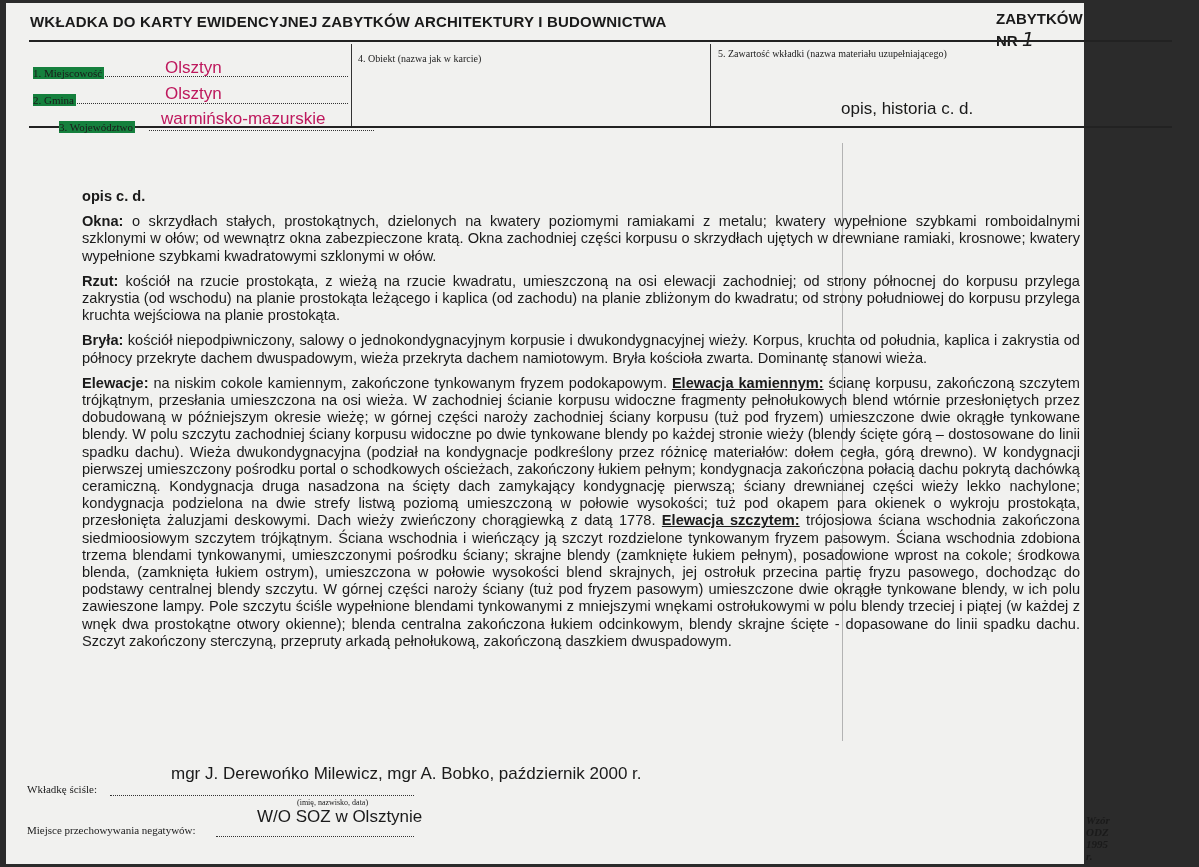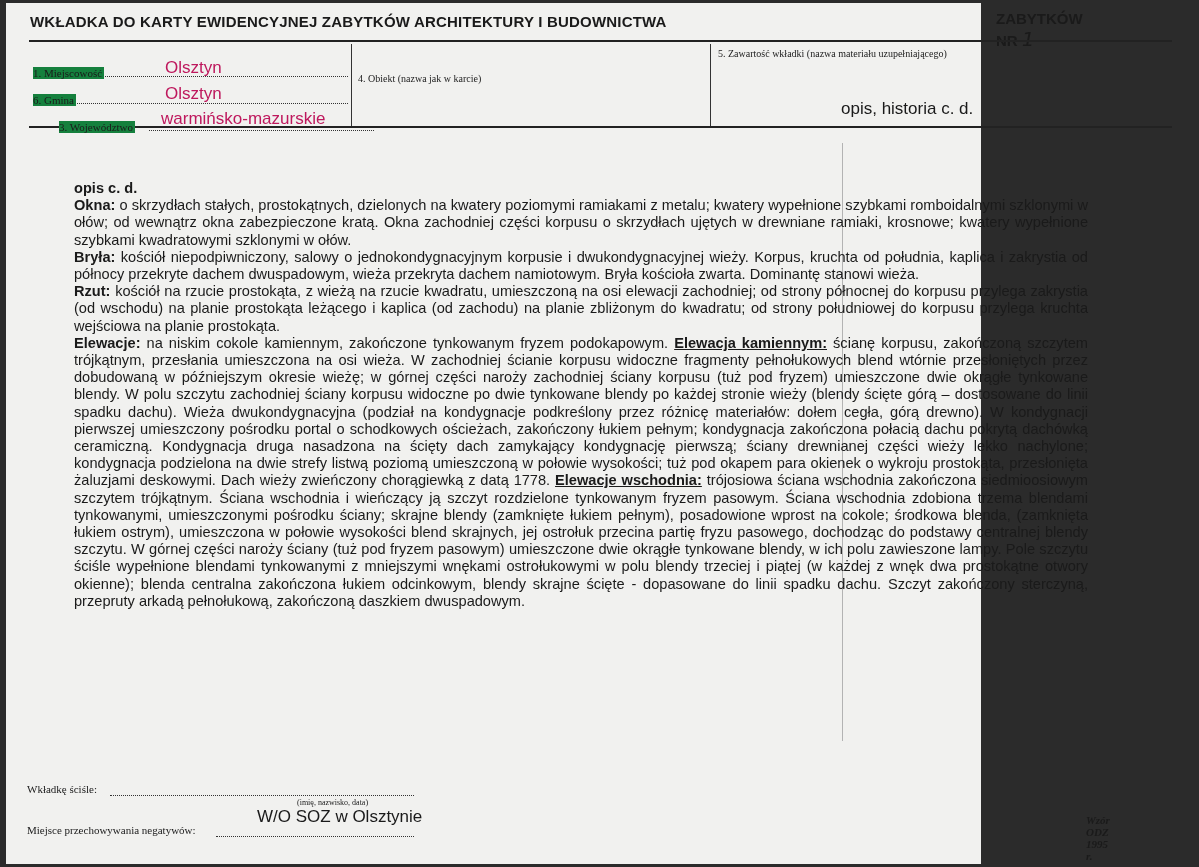--- a/index.html
+++ b/index.html
@@ -4,21 +4,21 @@
   <style>
     html, body { margin: 0; padding: 0; }
     body {
       width: 1199px; height: 867px; overflow: hidden;
       background: #2b2b2b;
       position: relative;
       font-family: "Liberation Sans", sans-serif;
       color: #1a1a1a;
     }
     .page {
-      position: absolute; left: 6px; top: 3px; width: 975px; height: 861px;
+      position: absolute; left: 6px; top: 3px; width: 1078px; height: 861px;
       background: #f1f1ef;
       box-sizing: border-box;
     }
     .scan-line {
       position: absolute; left: 836px; top: 140px; width: 1px; height: 598px;
       background: #8a8a8a; opacity: 0.6;
     }
     .header-title {
       position: absolute; left: 24px; top: 10px;
       font-weight: bold; font-size: 15px; letter-spacing: 0.2px;
@@ -57,21 +57,21 @@
       position: absolute; left: 352px; top: 77px; width: 350px; text-align: center;
       font-size: 17px; line-height: 19px; letter-spacing: 0.3px;
     }
     .contents {
       position: absolute; left: 835px; top: 96px; font-size: 17px;
     }
     .body {
       position: absolute; left: 68px; top: 177px; width: 1014px;
       font-size: 14.6px; line-height: 17.2px; text-align: justify;
     }
-    .body p { margin: 0; }
+    .body p { margin: 8px; }
     .body b { font-weight: bold; }
     .body u { text-decoration: underline; font-weight: bold; }
     .footer-row {
       position: absolute; font-family: "Liberation Serif", serif; font-size: 11px;
     }
     .footer-dots {
       position: absolute; border-bottom: 1px dotted #333; height: 0;
     }
     .footer-value {
       position: absolute; font-size: 17px;
@@ -94,67 +94,68 @@
   <div class="rule" style="top:37px;"></div>
 
   <div class="field-row" style="top:64px;">
     <div class="dots"></div>
     <span class="field-label">1. Miejscowość</span>
   </div>
   <div class="field-value" style="left:159px; top:55px;">Olsztyn</div>
 
   <div class="field-row" style="top:91px;">
     <div class="dots"></div>
-    <span class="field-label">6. Gmina</span>
+    <span class="field-label">2. Gmina</span>
   </div>
   <div class="field-value" style="left:159px; top:81px;">Olsztyn</div>
 
   <div class="field-row" style="top:118px;margin-left:26px;">
     <div class="dots" style="left:90px;"></div>
     <span class="field-label">3. Województwo</span>
   </div>
   <div class="field-value" style="left:155px; top:106px;">warmińsko-mazurskie</div>
 
   <div class="vsep" style="left:345px; top:41px; height:83px;"></div>
 
-  <div class="small-label" style="left:352px; top:50px;margin-top:20px;">4. Obiekt (nazwa jak w karcie)</div>
+  <div class="small-label" style="left:352px; top:50px;">4. Obiekt (nazwa jak w karcie)</div>
 
   <div class="vsep" style="left:704px; top:41px; height:83px;"></div>
 
   <div class="small-label" style="left:712px; top:45px;">5. Zawartość wkładki (nazwa materiału uzupełniającego)</div>
   <div class="contents">opis, historia c. d.</div>
 
   <div class="rule" style="top:123px;"></div>
 
   <div class="scan-line"></div>
 
   <div class="body">
     <p><b>opis c. d.</b></p>
     <p>
       <b>Okna:</b>
       <span>o skrzydłach stałych, prostokątnych, dzielonych na kwatery poziomymi ramiakami z metalu; kwatery wypełnione szybkami romboidalnymi szklonymi w ołów; od wewnątrz okna zabezpieczone kratą. Okna zachodniej części korpusu o skrzydłach ujętych w drewniane ramiaki, krosnowe; kwatery wypełnione szybkami kwadratowymi szklonymi w ołów.</span>
     </p>
     <p>
+      <b>Rzut:</b>
+      <span>kościół na rzucie prostokąta, z wieżą na rzucie kwadratu, umieszczoną na osi elewacji zachodniej; od strony północnej do korpusu przylega zakrystia (od wschodu) na planie prostokąta leżącego i kaplica (od zachodu) na planie zbliżonym do kwadratu; od strony południowej do korpusu przylega kruchta wejściowa na planie prostokąta.</span>
+    </p>
+    <p>
       <b>Bryła:</b>
       <span>kościół niepodpiwniczony, salowy o jednokondygnacyjnym korpusie i dwukondygnacyjnej wieży. Korpus, kruchta od południa, kaplica i zakrystia od północy przekryte dachem dwuspadowym, wieża przekryta dachem namiotowym. Bryła kościoła zwarta. Dominantę stanowi wieża.</span>
-    </p>
-    <p>
-      <b>Rzut:</b>
-      <span>kościół na rzucie prostokąta, z wieżą na rzucie kwadratu, umieszczoną na osi elewacji zachodniej; od strony północnej do korpusu przylega zakrystia (od wschodu) na planie prostokąta leżącego i kaplica (od zachodu) na planie zbliżonym do kwadratu; od strony południowej do korpusu przylega kruchta wejściowa na planie prostokąta.</span>
     </p>
     <p>
       <b>Elewacje:</b>
       <span>na niskim cokole kamiennym, zakończone tynkowanym fryzem podokapowym.</span>
       <u>Elewacja kamiennym:</u>
       <span>ścianę korpusu, zakończoną szczytem trójkątnym, przesłania umieszczona na osi wieża. W zachodniej ścianie korpusu widoczne fragmenty pełnołukowych blend wtórnie przesłoniętych przez dobudowaną w późniejszym okresie wieżę; w górnej części naroży zachodniej ściany korpusu (tuż pod fryzem) umieszczone dwie okrągłe tynkowane blendy. W polu szczytu zachodniej ściany korpusu widoczne po dwie tynkowane blendy po każdej stronie wieży (blendy ścięte górą – dostosowane do linii spadku dachu). Wieża dwukondygnacyjna (podział na kondygnacje podkreślony przez różnicę materiałów: dołem cegła, górą drewno). W kondygnacji pierwszej umieszczony pośrodku portal o schodkowych ościeżach, zakończony łukiem pełnym; kondygnacja zakończona połacią dachu pokrytą dachówką ceramiczną. Kondygnacja druga nasadzona na ścięty dach zamykający kondygnację pierwszą; ściany drewnianej części wieży lekko nachylone; kondygnacja podzielona na dwie strefy listwą poziomą umieszczoną w połowie wysokości; tuż pod okapem para okienek o wykroju prostokąta, przesłonięta żaluzjami deskowymi. Dach wieży zwieńczony chorągiewką z datą 1778.</span>
-      <u>Elewacje wschodnia:</u>
+      <u>Elewacja szczytem:</u>
       <span>trójosiowa ściana wschodnia zakończona siedmioosiowym szczytem trójkątnym. Ściana wschodnia i wieńczący ją szczyt rozdzielone tynkowanym fryzem pasowym. Ściana wschodnia zdobiona trzema blendami tynkowanymi, umieszczonymi pośrodku ściany; skrajne blendy (zamknięte łukiem pełnym),  posadowione wprost na cokole; środkowa blenda, (zamknięta łukiem ostrym), umieszczona w połowie wysokości blend skrajnych, jej ostrołuk przecina partię fryzu pasowego, dochodząc do podstawy centralnej blendy szczytu. W górnej części naroży ściany (tuż pod fryzem pasowym) umieszczone dwie okrągłe tynkowane blendy, w ich polu zawieszone lampy. Pole szczytu ściśle wypełnione blendami tynkowanymi z mniejszymi wnękami ostrołukowymi w polu blendy trzeciej i piątej (w każdej z wnęk dwa prostokątne otwory okienne); blenda centralna zakończona łukiem odcinkowym, blendy skrajne ścięte -  dopasowane do linii spadku dachu. Szczyt zakończony sterczyną, przepruty arkadą pełnołukową, zakończoną daszkiem dwuspadowym.</span>
     </p>
   </div>
 
+  <div class="footer-value" style="left:165px; top:761px;">mgr J. Derewońko Milewicz, mgr A. Bobko, październik 2000 r.</div>
   <div class="footer-row" style="left:21px; top:780px;">Wkładkę ściśle:</div>
   <div class="footer-dots" style="left:104px; top:792px; width:304px;"></div>
   <div class="footer-row" style="left:255px; top:795px; font-size:8px;padding-left:36px;">(imię, nazwisko, data)</div>
 
   <div class="footer-value" style="left:251px; top:804px;">W/O SOZ w Olsztynie</div>
   <div class="footer-row" style="left:21px; top:821px;">Miejsce przechowywania negatywów:</div>
   <div class="footer-dots" style="left:210px; top:833px; width:198px;"></div>
 
   <div class="model">Wzór ODZ 1995 r.</div>
 </div>

